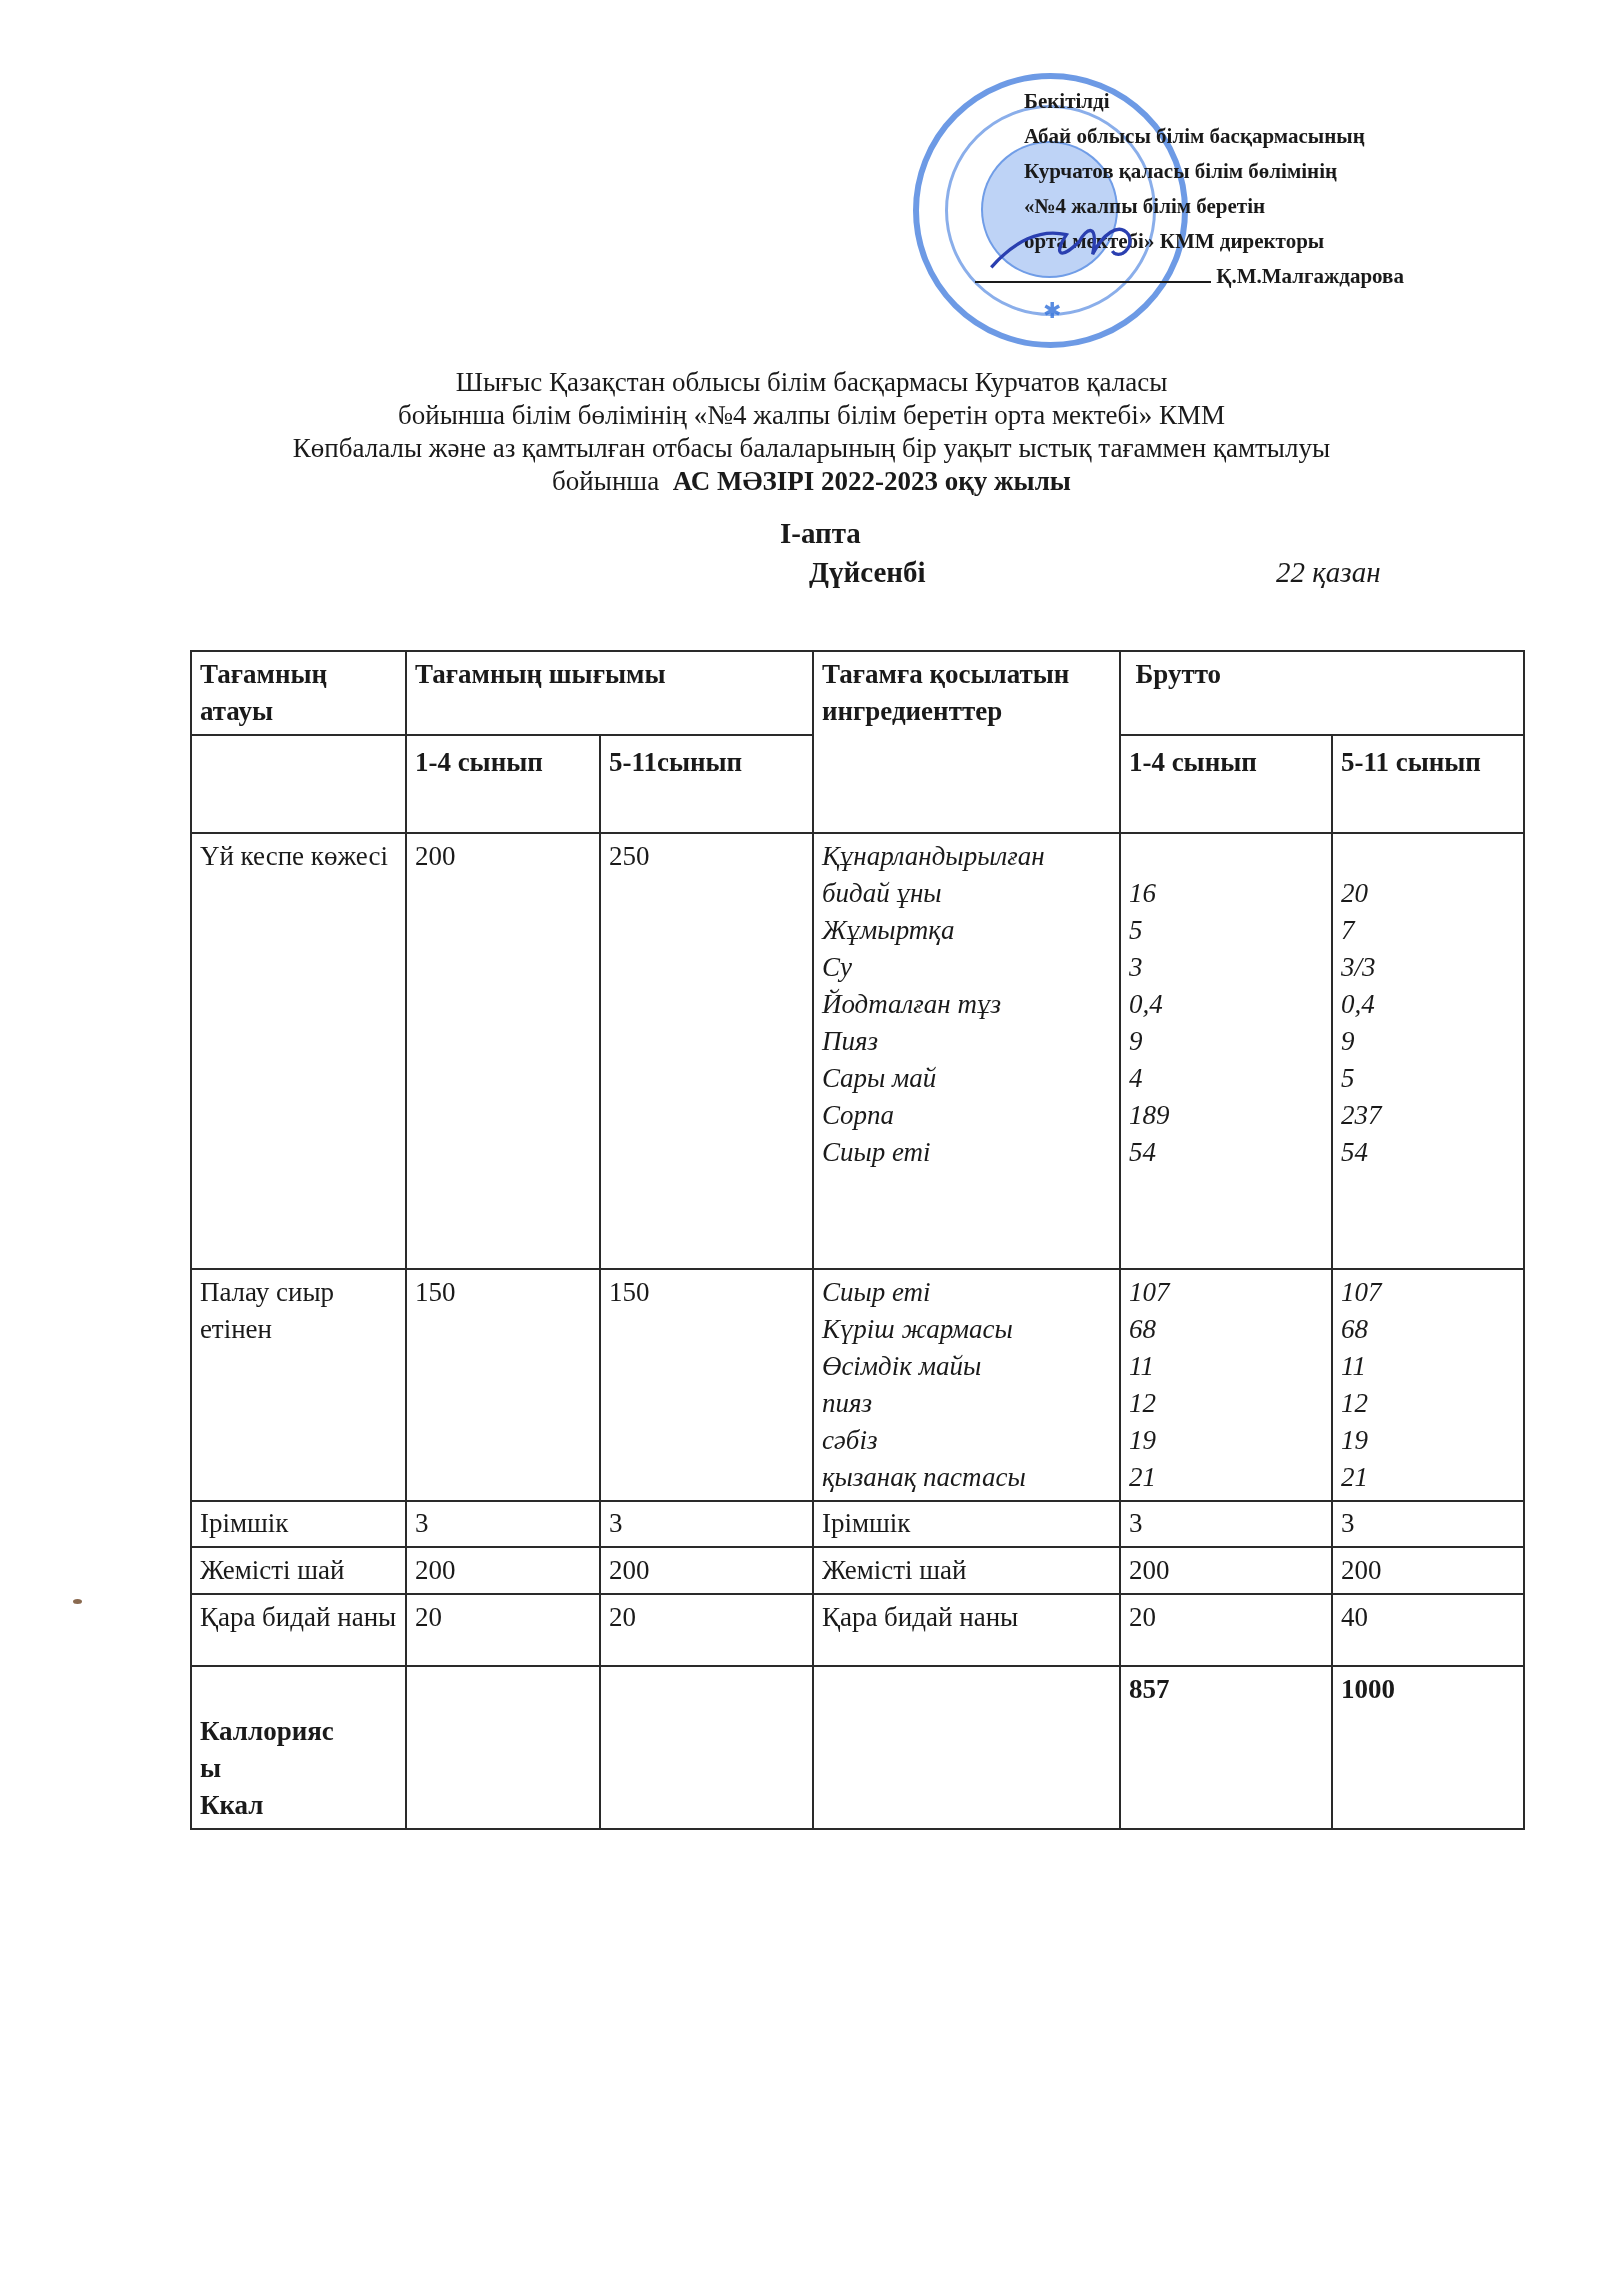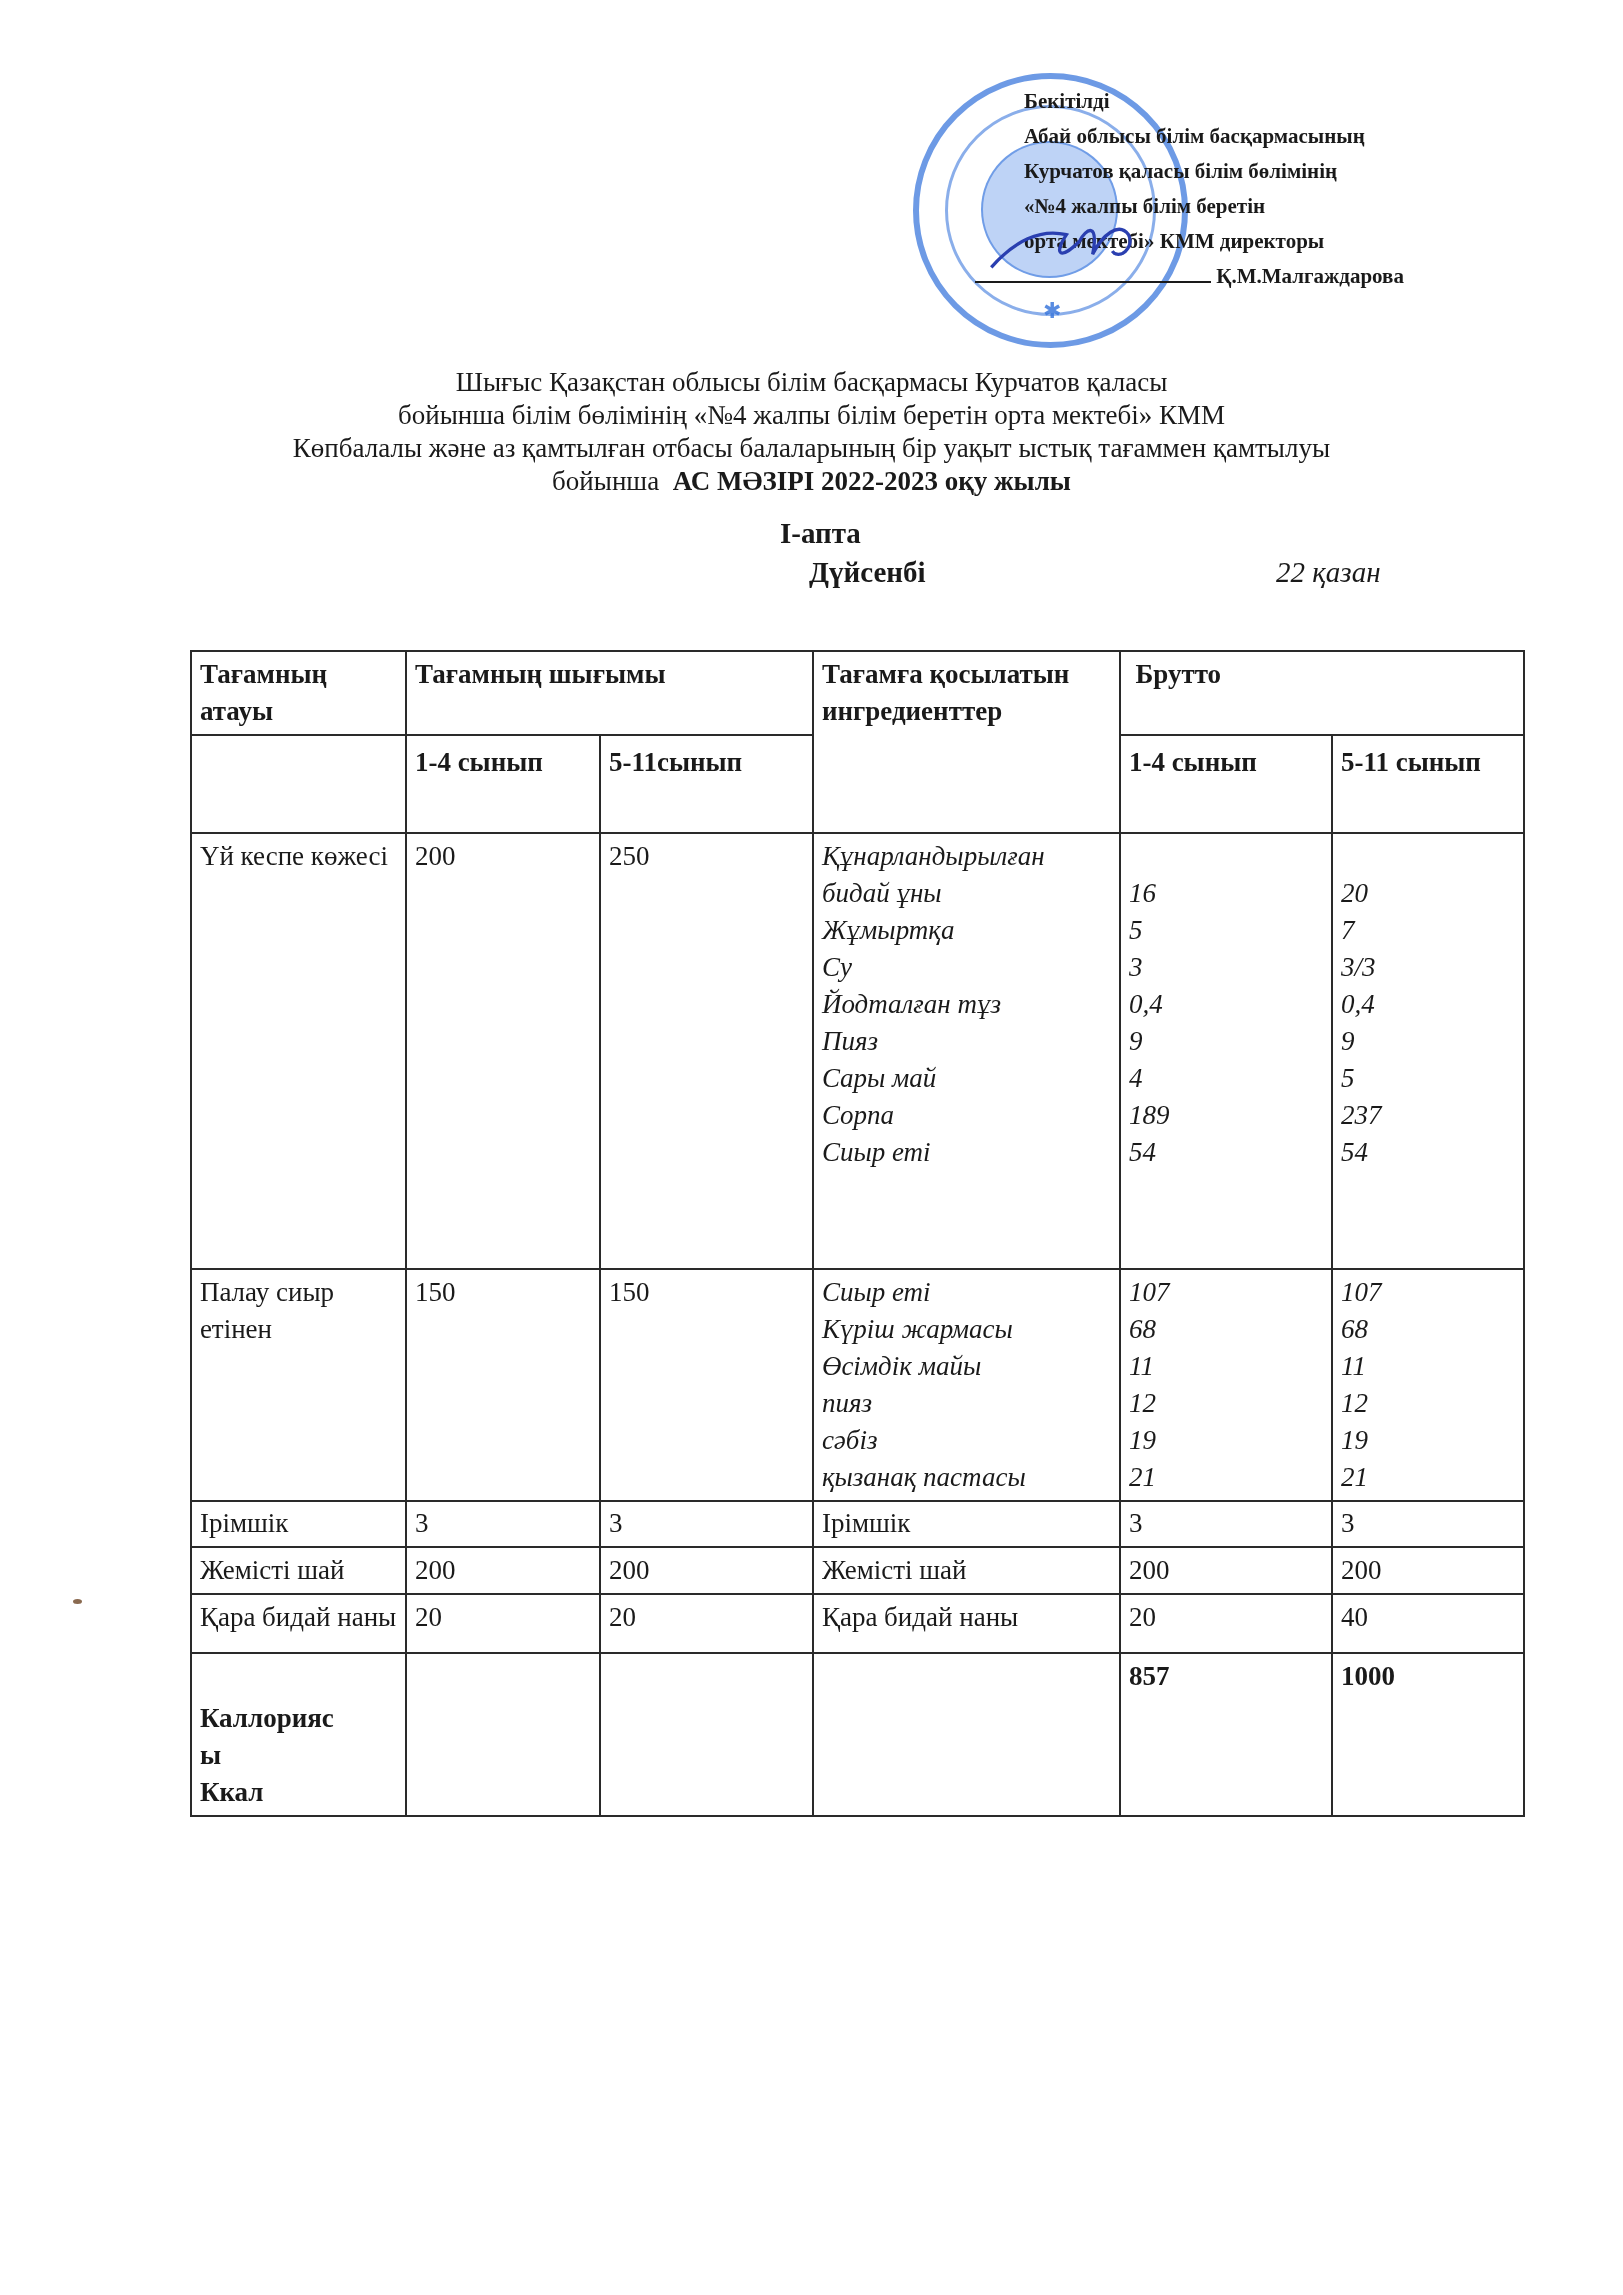--- a/index.html
+++ b/index.html
@@ -40,21 +40,21 @@
   table.menu { position: absolute; left: 190px; top: 650px; width: 1333px;
                border-collapse: collapse; table-layout: fixed; font-size: 27px; line-height: 37px; }
   table.menu td { border: 2px solid #2a2a2a; vertical-align: top; padding: 3.9px 7.9px;
                   box-sizing: border-box; }
   table.menu .hdr td, table.menu .hdr2 td { font-weight: bold; }
   table.menu .hdr td { height: 73px; }
   table.menu .hdr2 td { height: 98px; padding-top: 7.9px; }
   .row-kespe td { height: 436px; }
   .row-palau td { height: 230px; }
   .row-small td { height: 40px; padding-top: 1.3px; padding-bottom: 0; }
-  .row-bread td { height: 59px; padding-top: 1.3px; }
+  .row-bread td { height: 72px; padding-top: 1.3px; }
   .row-total td { height: 156px; }
   .stack div { white-space: nowrap; font-style: italic; }
   .total-label { font-weight: bold; padding-top: 46px !important; }
   .total-val { font-weight: bold; }
 
   .speck { position: absolute; width: 9.2px; height: 5.2px; background: #8a6a50; border-radius: 50%; }
 </style>
 </head>
 <body>
 

